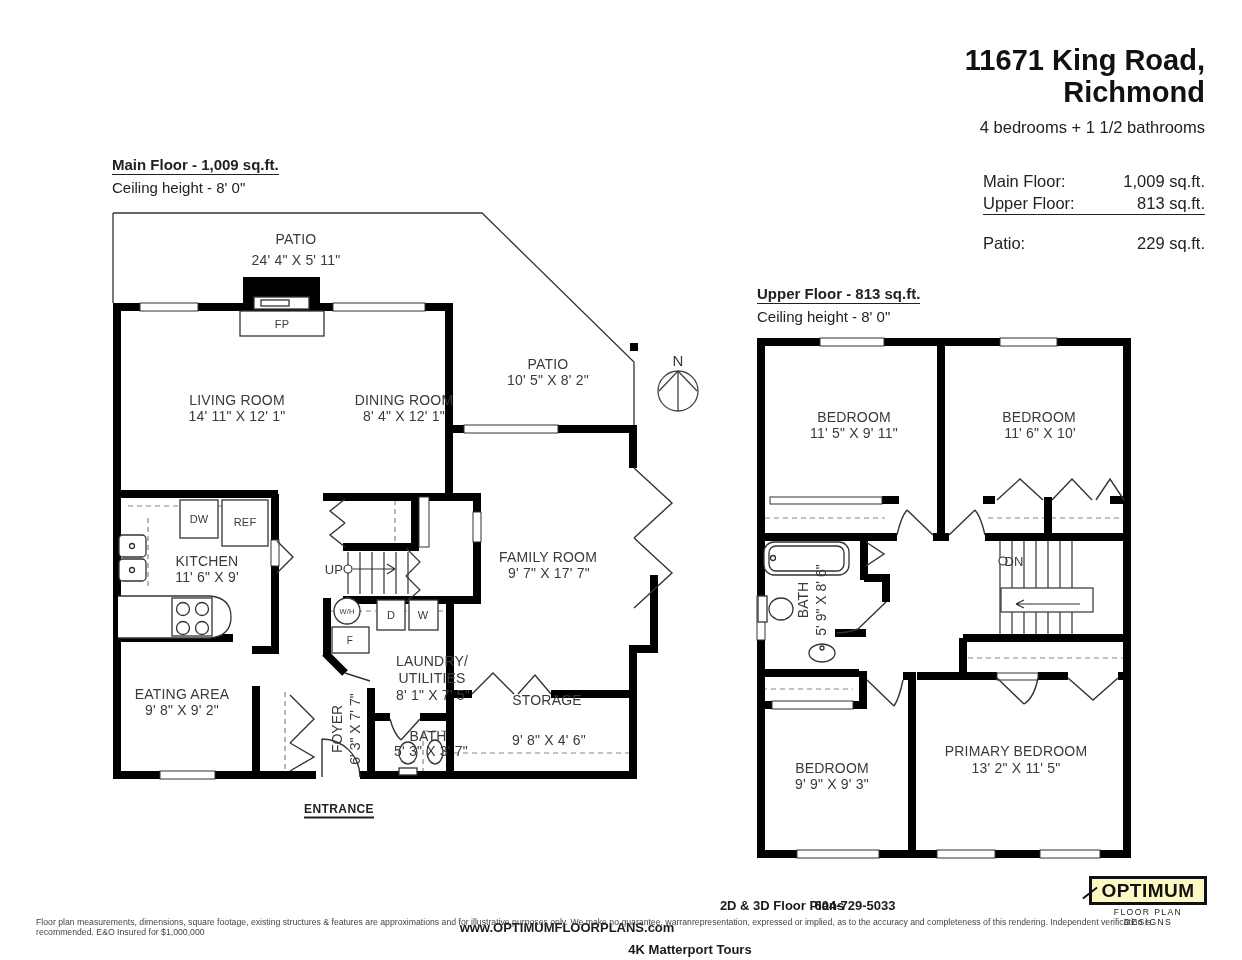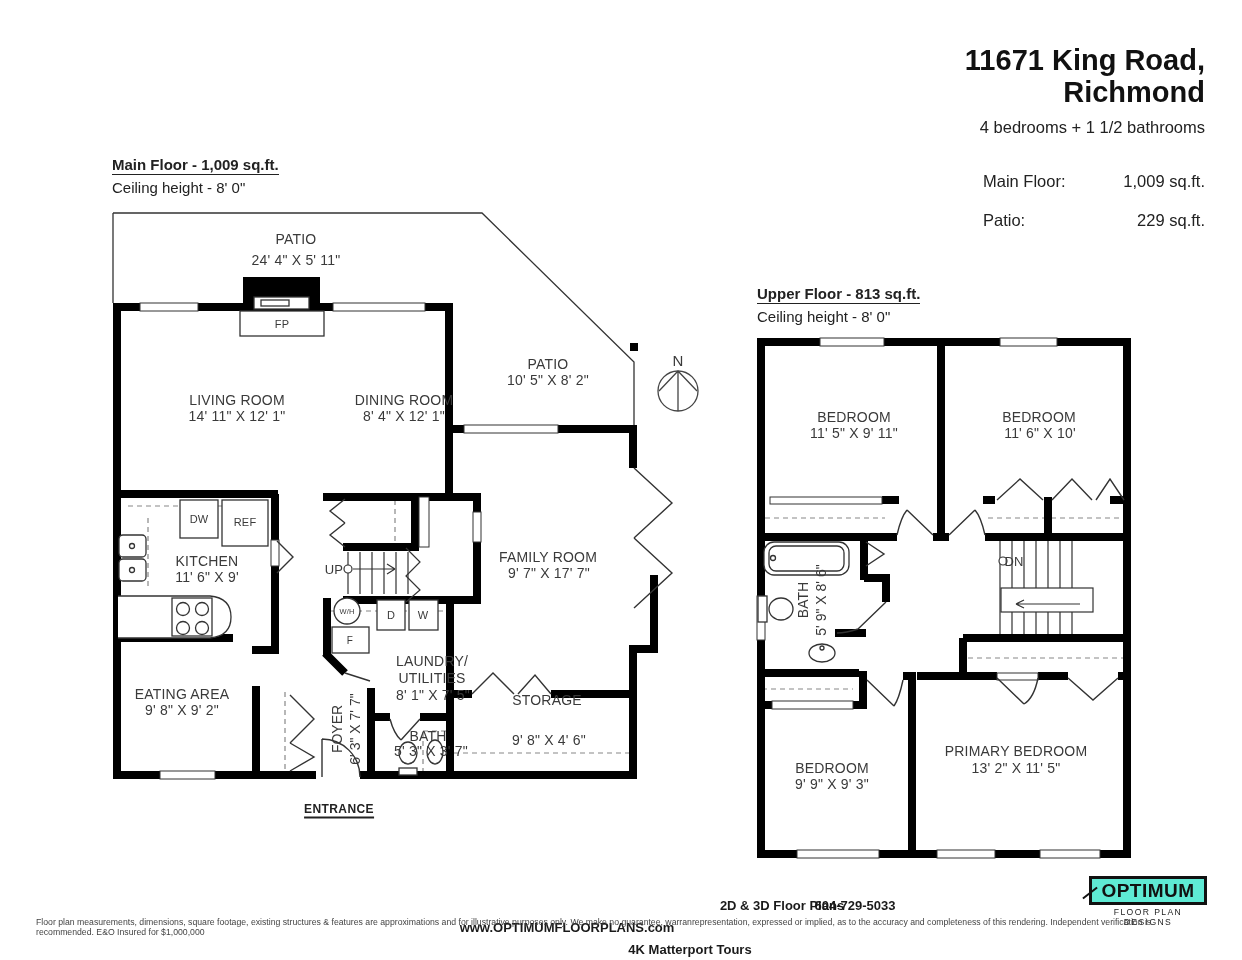--- a/index.html
+++ b/index.html
@@ -19,21 +19,21 @@
   #address .s{font-size:16.5px;margin-top:9px;color:#222;}
   #summary{position:absolute;left:983px;top:170px;width:222px;font-size:16.5px;color:#222;}
   #summary .row{display:flex;justify-content:space-between;line-height:22px;}
   #summary .row.ul{border-bottom:1.6px solid #222;}
   #summary .row.b{font-weight:bold;font-size:17px;line-height:25px;}
   #summary .gap{height:17px;}
   .entrance{position:absolute;transform:translate(-50%,-50%);font-weight:bold;font-size:12px;
             color:#222;border-bottom:2.2px solid #222;padding-bottom:1px;letter-spacing:0.4px;}
   .flbl{position:absolute;transform:translate(-50%,-50%);font-weight:bold;font-size:13px;color:#1a1a1a;white-space:nowrap;}
   #logo{position:absolute;left:1089px;top:876px;width:118px;text-align:center;color:#111;}
-  #logo .box{border:3px solid #111;font-weight:bold;font-size:19px;letter-spacing:0.5px;line-height:23px;position:relative;background:#5eead4;}
+  #logo .box{border:3px solid #111;font-weight:bold;font-size:19px;letter-spacing:0.5px;line-height:23px;position:relative;background:#fef9c3;}
   #logo .notch{position:absolute;left:-11px;top:13px;width:18px;height:0;border-top:2px solid #111;transform:rotate(-38deg);}
   #logo .sub{font-size:8.6px;letter-spacing:1.4px;margin-top:2px;color:#222;}
   #disclaimer{position:absolute;left:36px;top:917px;width:1170px;font-size:8.7px;color:#444;}
 </style>
 </head>
 <body>
 
 <div id="page">
 
   <svg width="1242" height="960" viewBox="0 0 1242 960">
@@ -161,20 +161,24 @@
     <div class="a">11671 King Road,</div>
     <div class="a">Richmond</div>
     <div class="s">4 bedrooms + 1 1/2 bathrooms</div>
   </div>
 
   <div id="summary">
     <div class="row">
       <span>Main Floor:</span>
       <span>1,009 sq.ft.</span>
     </div>
+    <div class="row ul">
+      <span>Upper Floor:</span>
+      <span>813 sq.ft.</span>
+    </div>
     <div class="gap"></div>
     <div class="row">
       <span>Patio:</span>
       <span>229 sq.ft.</span>
     </div>
   </div>
 
   <div class="fp-title" style="left:112px;top:156px;">
     <span class="t">Main Floor - 1,009 sq.ft.</span>
     <div class="c">Ceiling height - 8' 0"</div>

